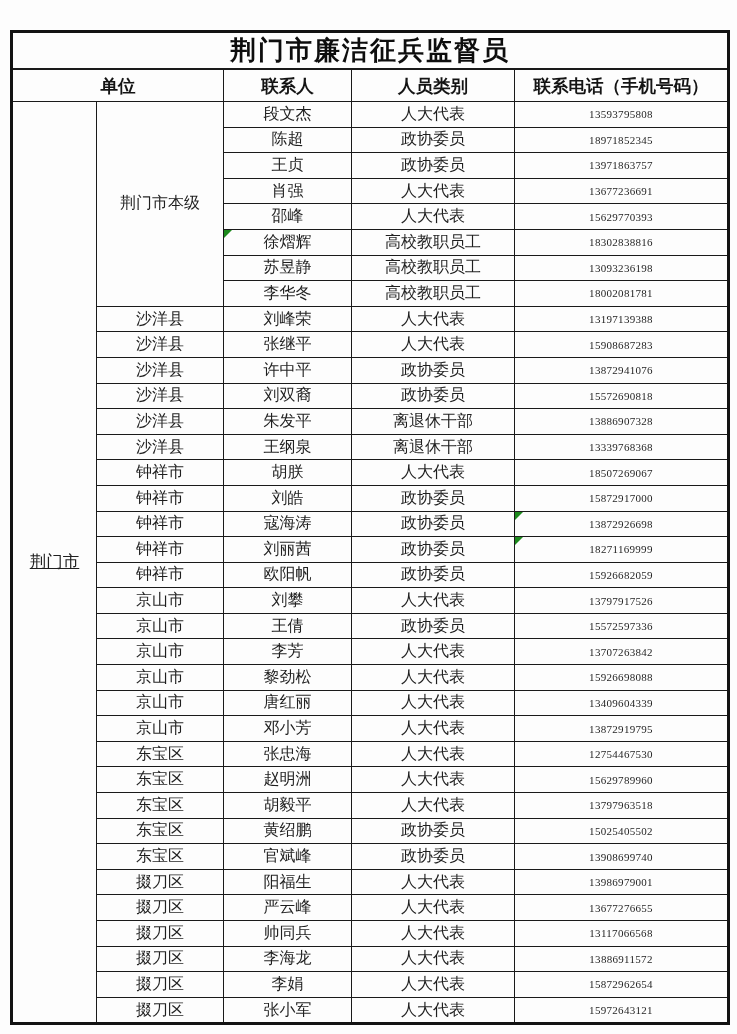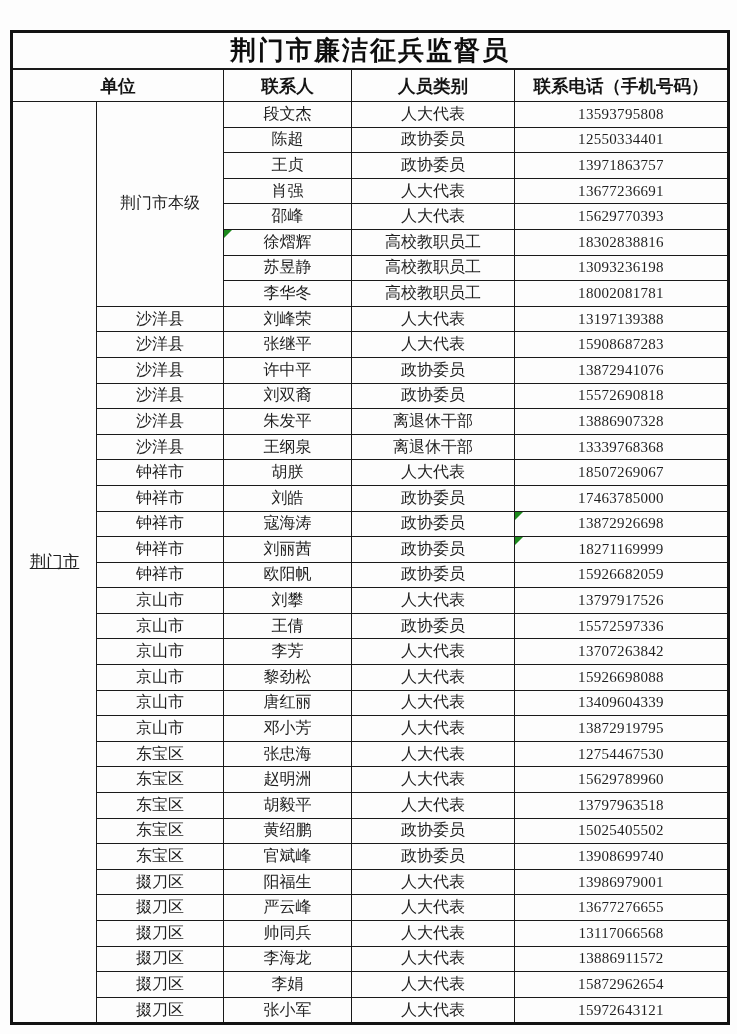--- a/index.html
+++ b/index.html
@@ -51,21 +51,21 @@
   }
   .roster tbody td {
     height: 24.6px;
     font-size: 16px;
   }
   .roster td.city-cell {
     font-size: 16.5px;
     text-decoration: underline;
   }
   .roster td.phone-cell {
-    font-size: 15px;
+    font-size: 11px;
     letter-spacing: 0.3px;
   }
   .roster td.flagged {
     position: relative;
   }
   .flag {
     position: absolute;
     top: 0;
     left: 0;
     width: 0;
@@ -102,21 +102,21 @@
         <tr>
           <td class="city-cell" rowspan="36">荆门市</td>
           <td class="unit-cell" rowspan="8">荆门市本级</td>
           <td class="contact-cell">段文杰</td>
           <td class="category-cell">人大代表</td>
           <td class="phone-cell">13593795808</td>
         </tr>
         <tr>
           <td class="contact-cell">陈超</td>
           <td class="category-cell">政协委员</td>
-          <td class="phone-cell">12550334401</td>
+          <td class="phone-cell">18971852345</td>
         </tr>
         <tr>
           <td class="contact-cell">王贞</td>
           <td class="category-cell">政协委员</td>
           <td class="phone-cell">13971863757</td>
         </tr>
         <tr>
           <td class="contact-cell">肖强</td>
           <td class="category-cell">人大代表</td>
           <td class="phone-cell">13677236691</td>
@@ -180,21 +180,21 @@
         <tr>
           <td class="unit-cell">钟祥市</td>
           <td class="contact-cell">胡朕</td>
           <td class="category-cell">人大代表</td>
           <td class="phone-cell">18507269067</td>
         </tr>
         <tr>
           <td class="unit-cell">钟祥市</td>
           <td class="contact-cell">刘皓</td>
           <td class="category-cell">政协委员</td>
-          <td class="phone-cell">17463785000</td>
+          <td class="phone-cell">15872917000</td>
         </tr>
         <tr>
           <td class="unit-cell">钟祥市</td>
           <td class="contact-cell">寇海涛</td>
           <td class="category-cell">政协委员</td>
           <td class="phone-cell flagged">13872926698<span class="flag" style="border-top-color: rgb(29, 138, 29);"></span></td>
         </tr>
         <tr>
           <td class="unit-cell">钟祥市</td>
           <td class="contact-cell">刘丽茜</td>

